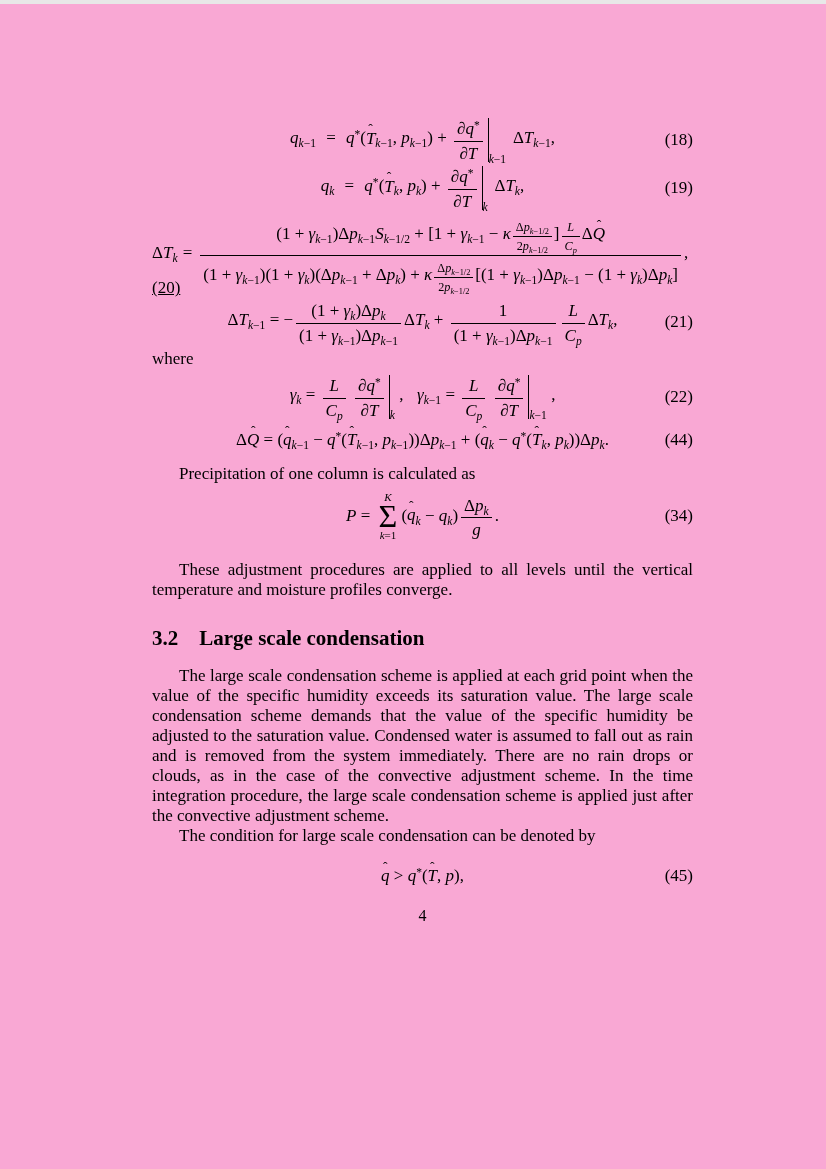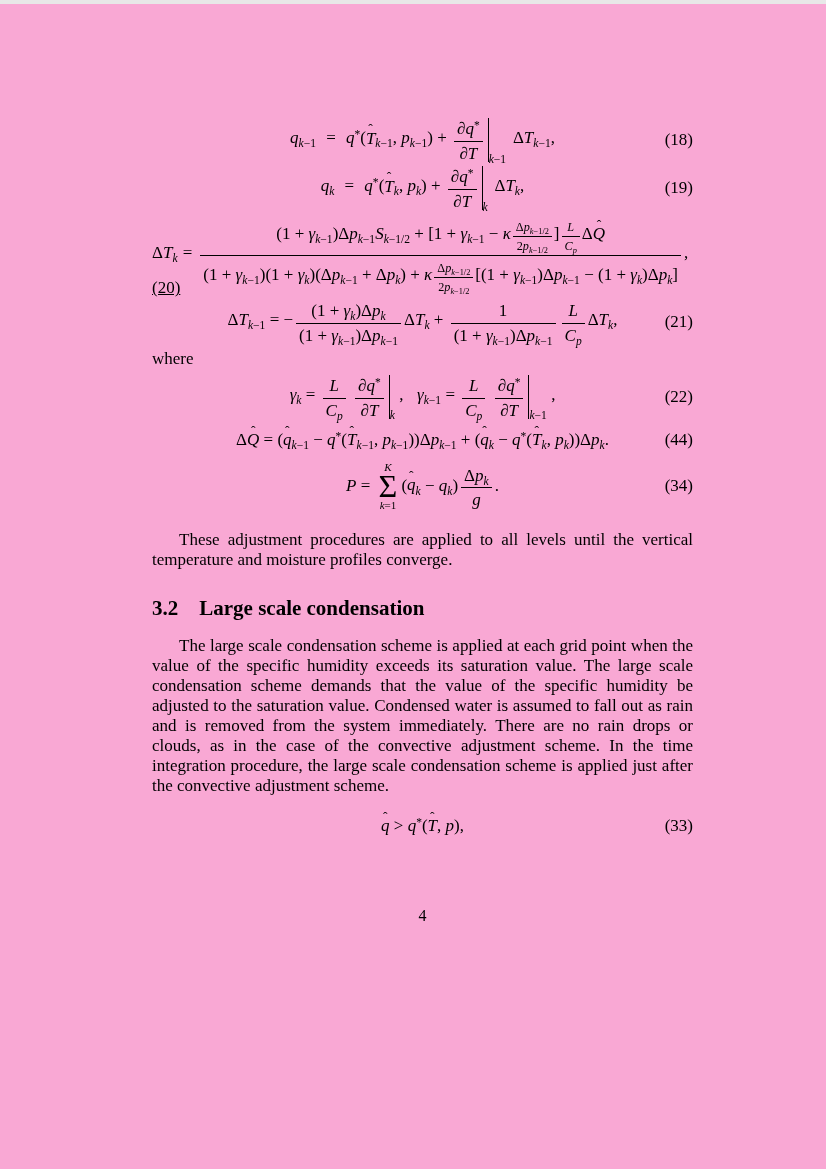--- a/index.html
+++ b/index.html
@@ -95,40 +95,42 @@
             <span class="vbs"><i>k</i>−1</span>
           </span><span style="display: inline-block; width: 0.25em;"></span><span class="mr">,</span></span>
       <span class="eqno">(22)</span>
     </div>
 
     <div class="eqrow r23">
       <span class="eq"><span class="mr">Δ</span><span class="hat"><span class="hac">ˆ</span><span class="hb">Q</span></span><span class="mr"> = (</span><span class="hat"><span class="hac">ˆ</span><span class="hb">q</span></span><sub class="ms"><i>k</i>−1</sub><span class="mr"> − <i>q</i></span><sup class="ms">*</sup><span class="mr">(</span><span class="hat"><span class="hac">ˆ</span><span class="hb">T</span></span><sub class="ms"><i>k</i>−1</sub><span class="mr">, <i>p</i></span><sub class="ms"><i>k</i>−1</sub><span class="mr">))Δ<i>p</i></span><sub class="ms"><i>k</i>−1</sub><span class="mr"> + (</span><span class="hat"><span class="hac">ˆ</span><span class="hb">q</span></span><sub class="ms"><i>k</i></sub><span class="mr"> − <i>q</i></span><sup class="ms">*</sup><span class="mr">(</span><span class="hat"><span class="hac">ˆ</span><span class="hb">T</span></span><sub class="ms"><i>k</i></sub><span class="mr">, <i>p</i></span><sub class="ms"><i>k</i></sub><span class="mr">))Δ<i>p</i></span><sub class="ms"><i>k</i></sub><span class="mr">.</span></span>
       <span class="eqno">(44)</span>
     </div>
 
+    <p class="indent mt10">Precipitation of one column is calculated as</p>
 
     <div class="eqrow r24">
       <span class="eq"><span class="mr"><i>P</i> = </span><span class="sum">
             <span class="sumt"><i>K</i></span>
             <span class="sigma">Σ</span>
             <span class="sumb"><i>k</i>=1</span>
           </span><span class="mr">(</span><span class="hat"><span class="hac">ˆ</span><span class="hb">q</span></span><sub class="ms"><i>k</i></sub><span class="mr"> − <i>q</i></span><sub class="ms"><i>k</i></sub><span class="mr">)</span><span class="frac"><span class="fn"><span class="mr">Δ<i>p</i></span><sub class="ms"><i>k</i></sub></span><span class="fd"><span class="mr"><i>g</i></span></span></span><span class="mr">.</span></span>
       <span class="eqno">(34)</span>
     </div>
 
     <p class="indent mt14">These adjustment procedures are applied to all levels until the vertical temperature and moisture profiles converge.</p>
 
     <h2>
       <span class="secnum">3.2</span><span>Large scale condensation</span>
     </h2>
 
     <p class="indent">The large scale condensation scheme is applied at each grid point when the value of the specific humidity exceeds its saturation value. The large scale condensation scheme demands that the value of the specific humidity be adjusted to the saturation value. Condensed water is assumed to fall out as rain and is removed from the system immediately. There are no rain drops or clouds, as in the case of the convective adjustment scheme. In the time integration procedure, the large scale condensation scheme is applied just after the convective adjustment scheme.</p>
 
+    <p class="indent">The condition for large scale condensation can be denoted by</p>
 
     <div class="eqrow r25">
       <span class="eq"><span class="hat"><span class="hac">ˆ</span><span class="hb">q</span></span><span class="mr"> &gt; <i>q</i></span><sup class="ms">*</sup><span class="mr">(</span><span class="hat"><span class="hac">ˆ</span><span class="hb">T</span></span><span class="mr">, <i>p</i>),</span></span>
-      <span class="eqno">(33)</span>
+      <span class="eqno">(45)</span>
     </div>
 
   </div>
 
   <div class="pageno">4</div>
 </div>
 
 </body></html>

